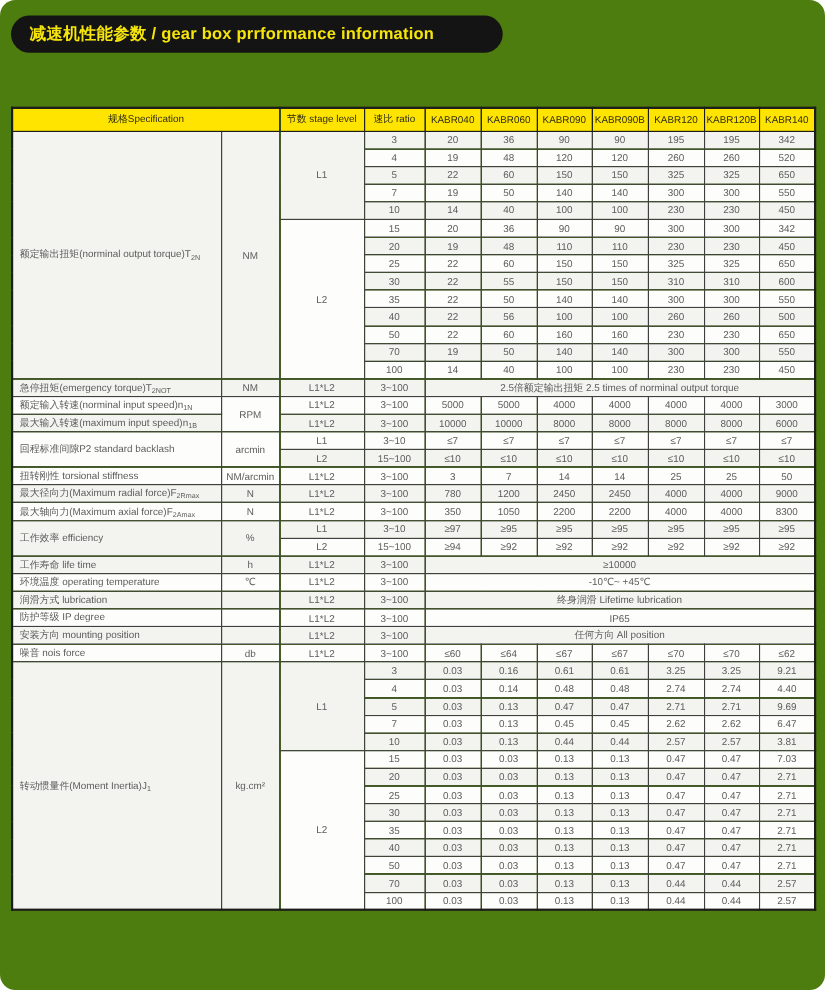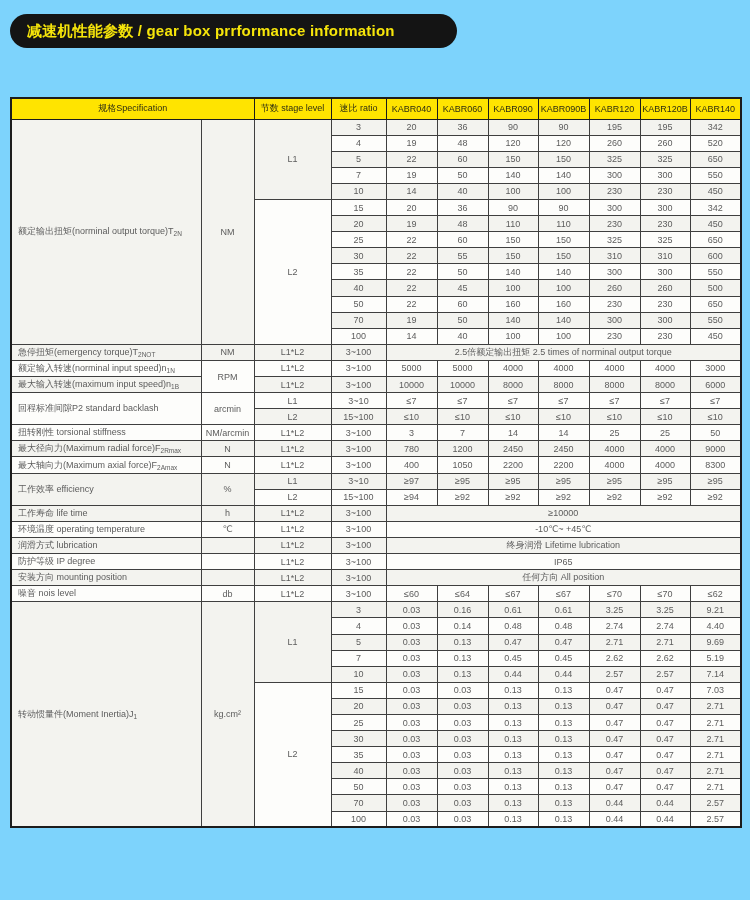--- a/index.html
+++ b/index.html
@@ -1,17 +1,17 @@
 <!DOCTYPE html>
 <html><head>
 <meta charset="utf-8">
 <style>
   * { margin: 0; padding: 0; box-sizing: border-box; }
   html, body { width: 750px; background: #fdfdfb; font-family: "Liberation Sans", "DejaVu Sans", sans-serif; }
-  .page { position: relative; width: 750px; height: 900px; background: #7dd3fc; overflow: hidden; }
+  .page { position: relative; width: 750px; height: 900px; background: #4d7c0f; overflow: hidden; border-radius: 14px; }
 
   .title-pill {
     position: absolute; left: 10px; top: 14px;
     height: 34px; width: 447px;
     background: #141414; border-radius: 17px;
     color: #f6e50a; font-size: 15px; font-weight: bold;
     line-height: 34px; padding-left: 17px;
     letter-spacing: 0.2px;
     white-space: nowrap;
   }
@@ -177,21 +177,21 @@
           <td>50</td>
           <td>140</td>
           <td>140</td>
           <td>300</td>
           <td>300</td>
           <td>550</td>
         </tr>
         <tr>
           <td>40</td>
           <td>22</td>
-          <td>45</td>
+          <td>56</td>
           <td>100</td>
           <td>100</td>
           <td>260</td>
           <td>260</td>
           <td>500</td>
         </tr>
         <tr>
           <td>50</td>
           <td>22</td>
           <td>60</td>
@@ -301,21 +301,21 @@
           <td>2450</td>
           <td>4000</td>
           <td>4000</td>
           <td>9000</td>
         </tr>
         <tr>
           <td class="lbl">最大轴向力(Maximum axial force)F<sub>2Amax</sub></td>
           <td>N</td>
           <td>L1*L2</td>
           <td>3~100</td>
-          <td>400</td>
+          <td>350</td>
           <td>1050</td>
           <td>2200</td>
           <td>2200</td>
           <td>4000</td>
           <td>4000</td>
           <td>8300</td>
         </tr>
         <tr>
           <td rowspan="2" class="lbl">工作效率 efficiency</td>
           <td rowspan="2">%</td>
@@ -369,21 +369,21 @@
           <td colspan="7">IP65</td>
         </tr>
         <tr>
           <td class="lbl">安装方向 mounting position</td>
           <td></td>
           <td>L1*L2</td>
           <td>3~100</td>
           <td colspan="7">任何方向 All position</td>
         </tr>
         <tr>
-          <td class="lbl">噪音 nois level</td>
+          <td class="lbl">噪音 nois force</td>
           <td>db</td>
           <td>L1*L2</td>
           <td>3~100</td>
           <td>≤60</td>
           <td>≤64</td>
           <td>≤67</td>
           <td>≤67</td>
           <td>≤70</td>
           <td>≤70</td>
           <td>≤62</td>
@@ -422,31 +422,31 @@
           <td>9.69</td>
         </tr>
         <tr>
           <td>7</td>
           <td>0.03</td>
           <td>0.13</td>
           <td>0.45</td>
           <td>0.45</td>
           <td>2.62</td>
           <td>2.62</td>
-          <td>5.19</td>
+          <td>6.47</td>
         </tr>
         <tr>
           <td>10</td>
           <td>0.03</td>
           <td>0.13</td>
           <td>0.44</td>
           <td>0.44</td>
           <td>2.57</td>
           <td>2.57</td>
-          <td>7.14</td>
+          <td>3.81</td>
         </tr>
         <tr>
           <td rowspan="9">L2</td>
           <td>15</td>
           <td>0.03</td>
           <td>0.03</td>
           <td>0.13</td>
           <td>0.13</td>
           <td>0.47</td>
           <td>0.47</td>

